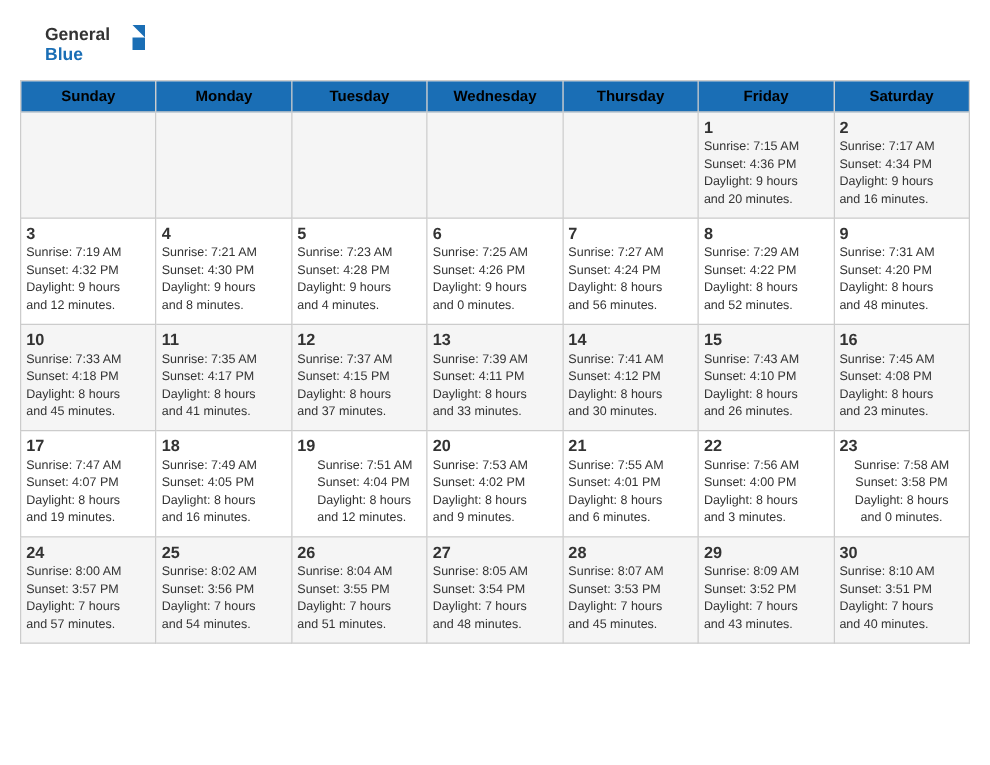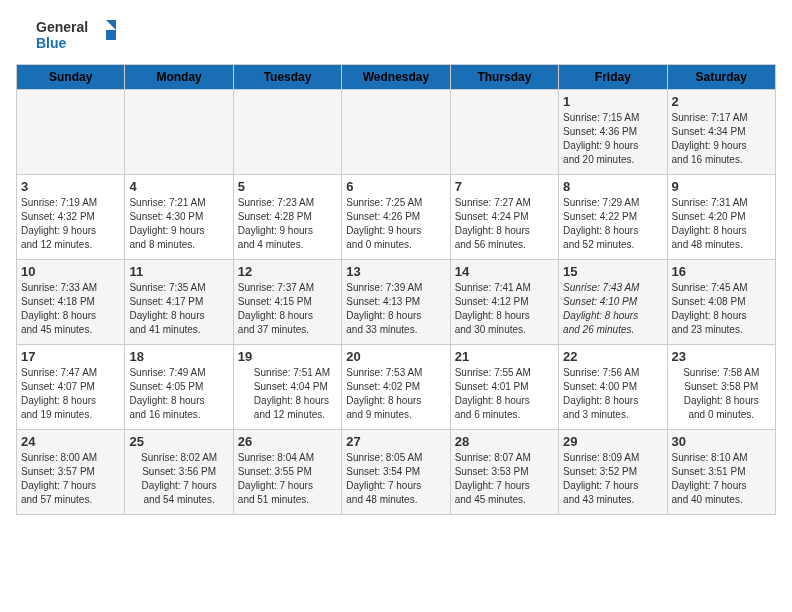--- a/index.html
+++ b/index.html
@@ -202,34 +202,34 @@
         <td>
           <span class="day-number">12</span>
           <div class="day-info" style="white-space: pre-line;">Sunrise: 7:37 AM
 Sunset: 4:15 PM
 Daylight: 8 hours
 and 37 minutes.</div>
         </td>
         <td>
           <span class="day-number">13</span>
           <div class="day-info" style="white-space: pre-line;">Sunrise: 7:39 AM
-Sunset: 4:13 PM
+Sunset: 4:11 PM
 Daylight: 8 hours
 and 33 minutes.</div>
         </td>
         <td>
           <span class="day-number">14</span>
           <div class="day-info" style="white-space: pre-line;">Sunrise: 7:41 AM
 Sunset: 4:12 PM
 Daylight: 8 hours
 and 30 minutes.</div>
         </td>
         <td>
           <span class="day-number">15</span>
-          <div class="day-info" style="white-space: pre-line; font-style: italic;">Sunrise: 7:43 AM
+          <div class="day-info" style="white-space: pre-line;">Sunrise: 7:43 AM
 Sunset: 4:10 PM
 Daylight: 8 hours
 and 26 minutes.</div>
         </td>
         <td>
           <span class="day-number">16</span>
           <div class="day-info" style="white-space: pre-line;">Sunrise: 7:45 AM
 Sunset: 4:08 PM
 Daylight: 8 hours
 and 23 minutes.</div>
@@ -289,21 +289,21 @@
       <tr>
         <td>
           <span class="day-number">24</span>
           <div class="day-info" style="white-space: pre-line;">Sunrise: 8:00 AM
 Sunset: 3:57 PM
 Daylight: 7 hours
 and 57 minutes.</div>
         </td>
         <td>
           <span class="day-number">25</span>
-          <div class="day-info" style="white-space: pre-line; text-align: center;">Sunrise: 8:02 AM
+          <div class="day-info" style="white-space: pre-line;">Sunrise: 8:02 AM
 Sunset: 3:56 PM
 Daylight: 7 hours
 and 54 minutes.</div>
         </td>
         <td>
           <span class="day-number">26</span>
           <div class="day-info" style="white-space: pre-line;">Sunrise: 8:04 AM
 Sunset: 3:55 PM
 Daylight: 7 hours
 and 51 minutes.</div>

